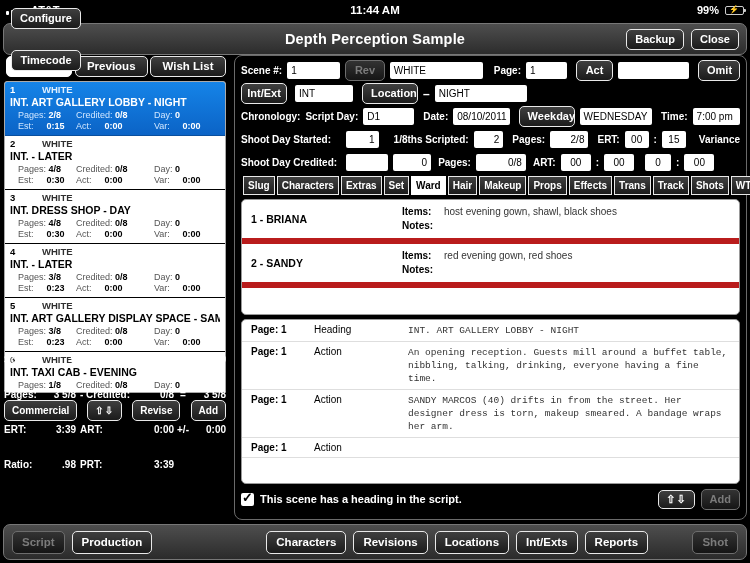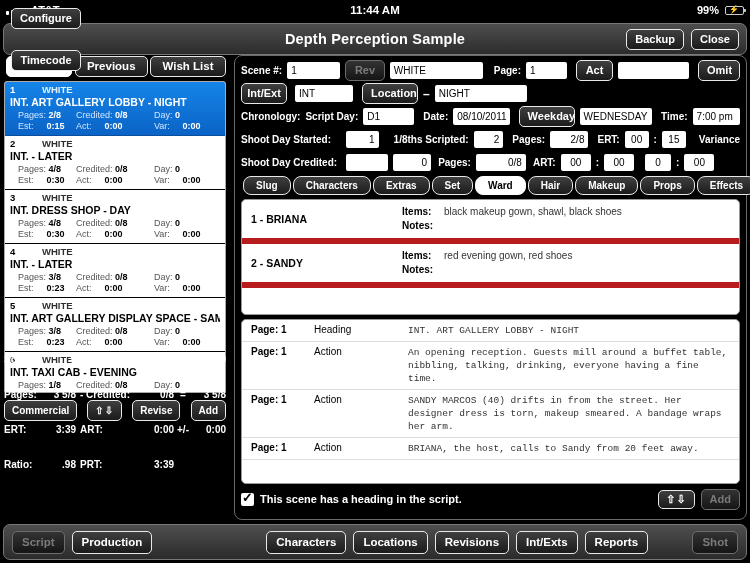--- a/index.html
+++ b/index.html
@@ -160,21 +160,21 @@
   }
   .fin.r { text-align: right; }
   .fin.c { text-align: center; }
   .dash { color: #fff; font-size: 12px; font-weight: bold; }
 
   
   .tabstrip {
     display: flex; gap: 2px; align-items: center;
     margin: 3px 0 4px 2px;
   }
-  .tabstrip .btn { padding: 2px 12px; font-size: 10px; border-radius: 8px; }
+  .tabstrip .btn { padding: 2px 4px; font-size: 10px; border-radius: 0; }
 
   
   .detail {
     background: #fff; border: 1px solid #999; border-radius: 5px;
     height: 116px; overflow: hidden;
   }
   .drow {
     display: flex; border-bottom: 6px solid #b91c1c;
     min-height: 38px; padding: 5px 0;
   }
@@ -527,21 +527,21 @@
       <span class="btn">WT</span>
 
     </div>
 
     <div class="detail">
       <div class="drow">
         <div class="who">1 - BRIANA</div>
         <div class="fields">
           <div class="fl">
               <span class="k">Items:</span>
-              <span class="v">black makeup gown, shawl, black shoes</span>
+              <span class="v">host evening gown, shawl, black shoes</span>
             </div>
           <div class="fl">
               <span class="k">Notes:</span>
               <span class="v"></span>
             </div>
         </div>
       </div>
       <div class="drow">
         <div class="who">2 - SANDY</div>
         <div class="fields">
@@ -570,39 +570,38 @@
         <div class="tx">An opening reception. Guests mill around a buffet table, nibbling, talking, drinking, everyone having a fine time.</div>
       </div>
       <div class="srow">
         <div class="pg"><span>Page:</span> <span>1</span></div>
         <div class="ty">Action</div>
         <div class="tx">SANDY MARCOS (40) drifts in from the street. Her designer dress is torn, makeup smeared. A bandage wraps her arm.</div>
       </div>
       <div class="srow">
         <div class="pg"><span>Page:</span> <span>1</span></div>
         <div class="ty">Action</div>
-        <div class="tx">BRIANA, the host, calls to Sandy from 20 feet away.</div>
       </div>
     </div>
 
     <div class="scriptfoot">
       <span class="chk"></span>
       <span>This scene has a heading in the script.</span>
       <span class="sp"></span>
       <span class="btn arrows">⇧⇩</span>
       <span class="btn dim">Add</span>
     </div>
 
   </div>
 </div>
 
 <div class="toolbar">
   <div class="btn dim">Script</div>
   <div class="btn">Production</div>
   <div class="gap-a"></div>
   <div class="btn">Characters</div>
+  <div class="btn">Revisions</div>
   <div class="btn">Locations</div>
-  <div class="btn">Revisions</div>
   <div class="btn">Int/Exts</div>
   <div class="btn">Reports</div>
   <div class="gap-b"></div>
   <div class="btn dim">Shot</div>
 </div>
 
 </body></html>

